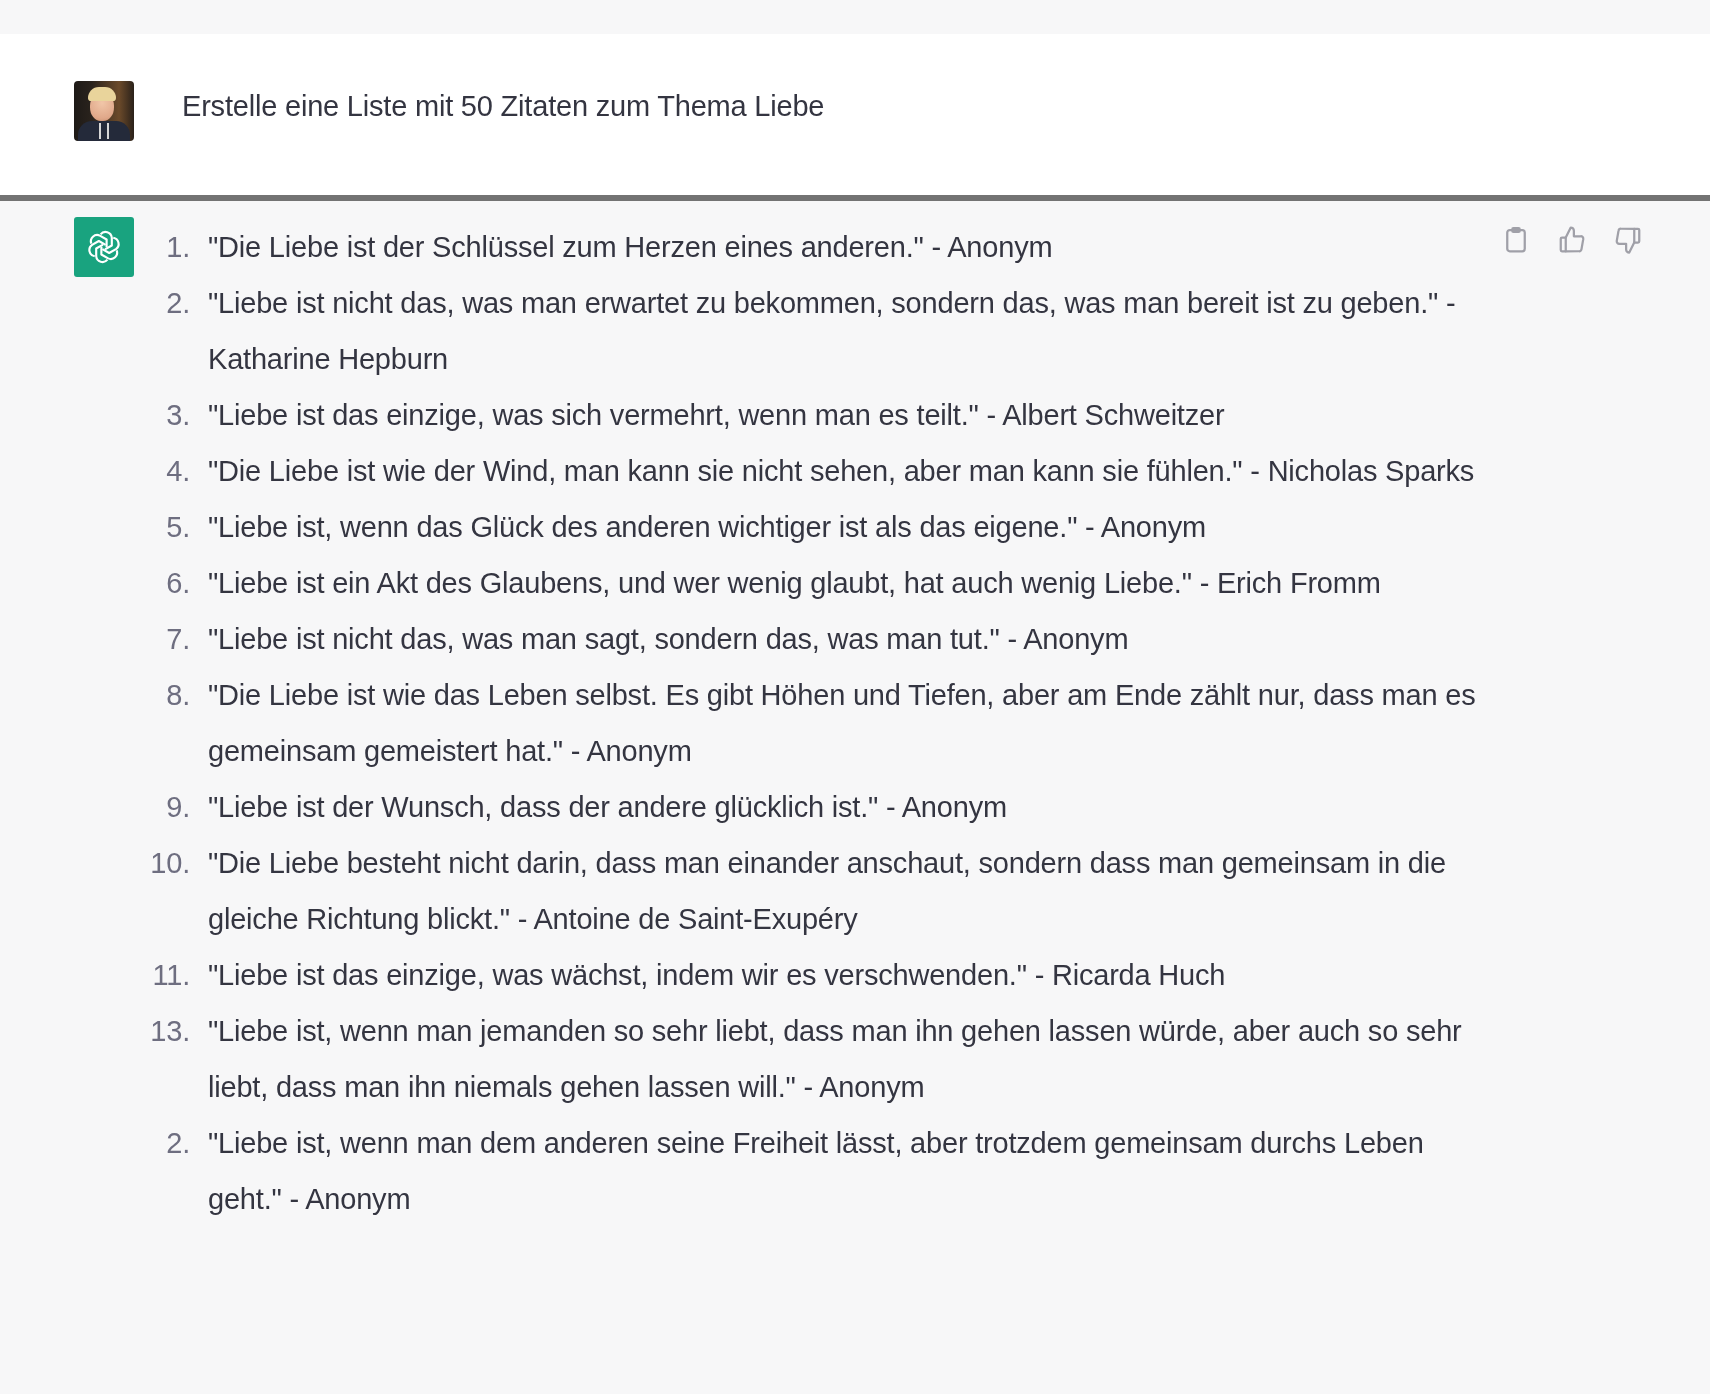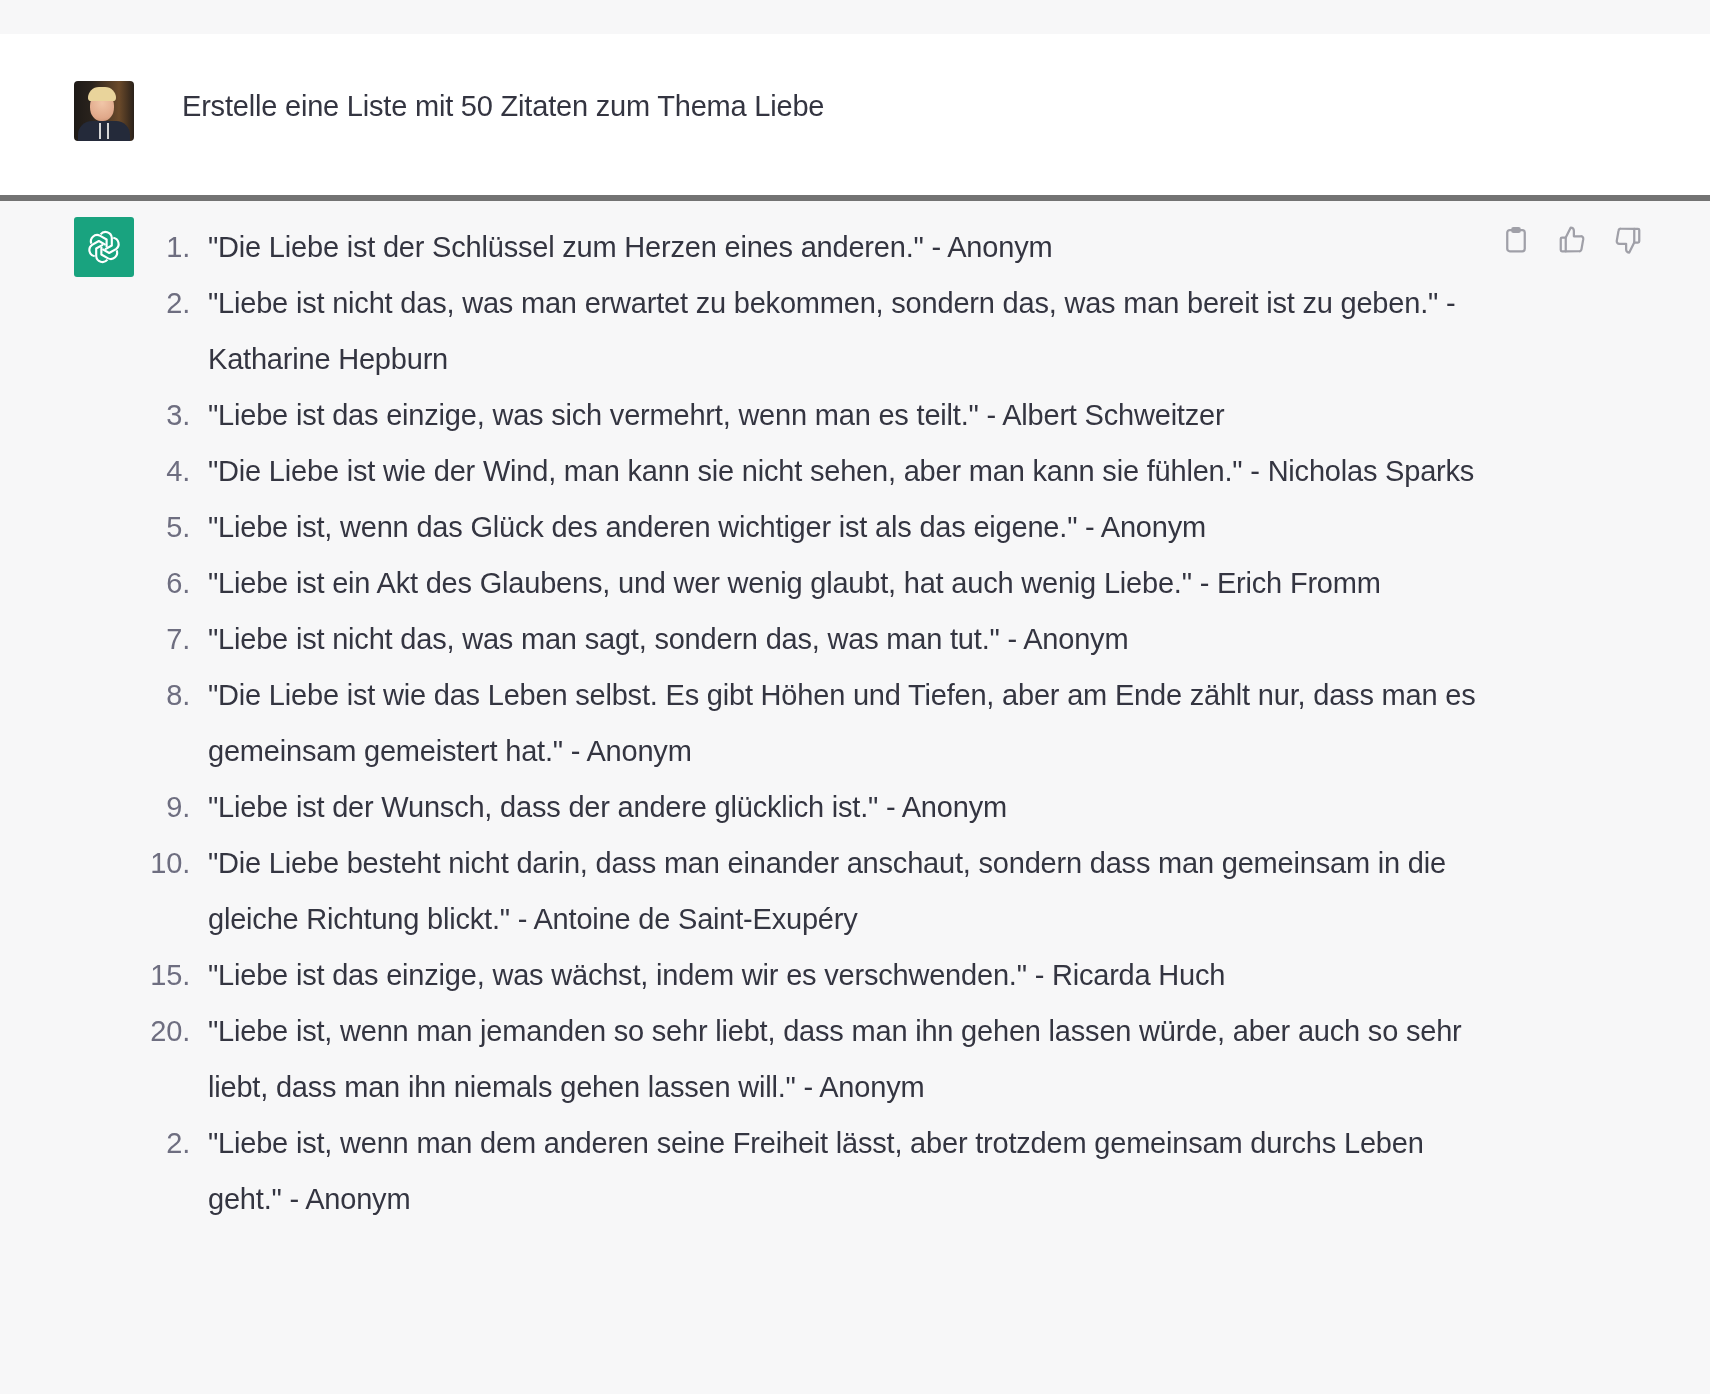--- a/index.html
+++ b/index.html
@@ -141,24 +141,24 @@
     </li>
   <li class="quote-item">
       <span class="quote-num">9.</span>
       <span class="quote-text">"Liebe ist der Wunsch, dass der andere glücklich ist." - Anonym</span>
     </li>
   <li class="quote-item">
       <span class="quote-num">10.</span>
       <span class="quote-text">"Die Liebe besteht nicht darin, dass man einander anschaut, sondern dass man gemeinsam in die gleiche Richtung blickt." - Antoine de Saint-Exupéry</span>
     </li>
   <li class="quote-item">
-      <span class="quote-num">15.</span>
+      <span class="quote-num">11.</span>
       <span class="quote-text">"Liebe ist das einzige, was wächst, indem wir es verschwenden." - Ricarda Huch</span>
     </li>
   <li class="quote-item">
-      <span class="quote-num">20.</span>
+      <span class="quote-num">13.</span>
       <span class="quote-text">"Liebe ist, wenn man jemanden so sehr liebt, dass man ihn gehen lassen würde, aber auch so sehr liebt, dass man ihn niemals gehen lassen will." - Anonym</span>
     </li>
   <li class="quote-item">
       <span class="quote-num">2.</span>
       <span class="quote-text">"Liebe ist, wenn man dem anderen seine Freiheit lässt, aber trotzdem gemeinsam durchs Leben geht." - Anonym</span>
     </li>
 </ol>
 
 </body></html>

